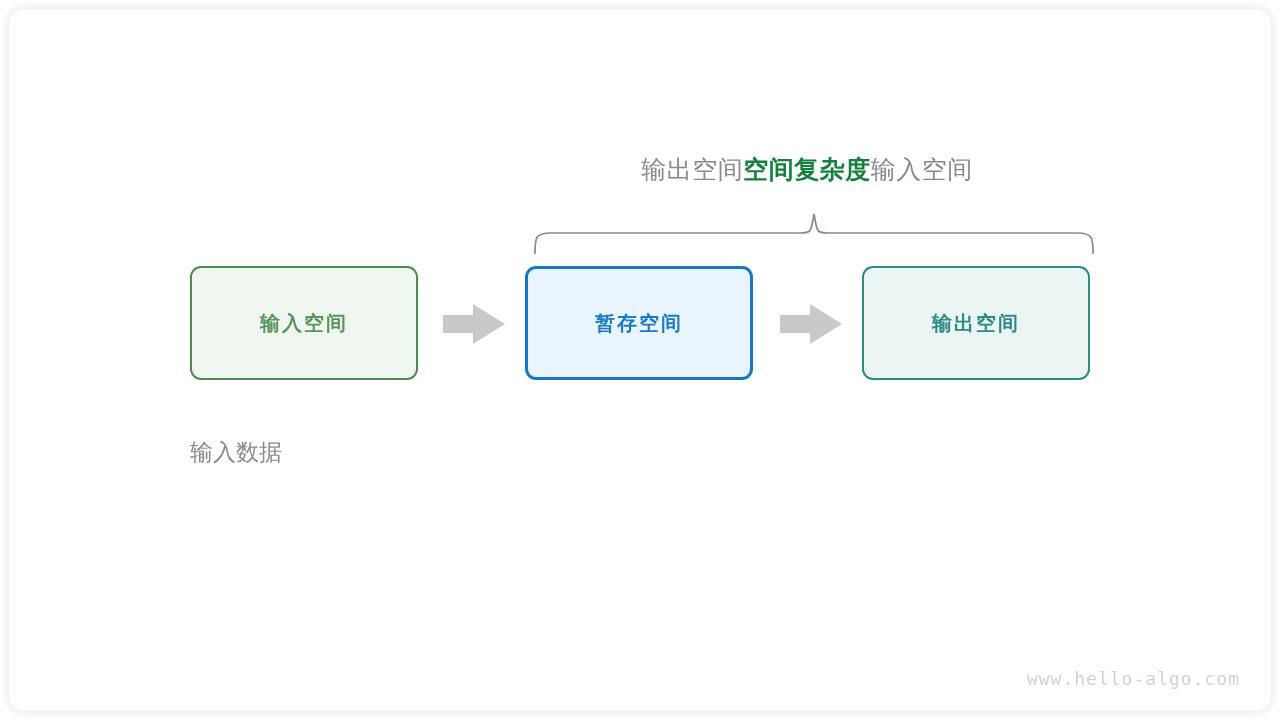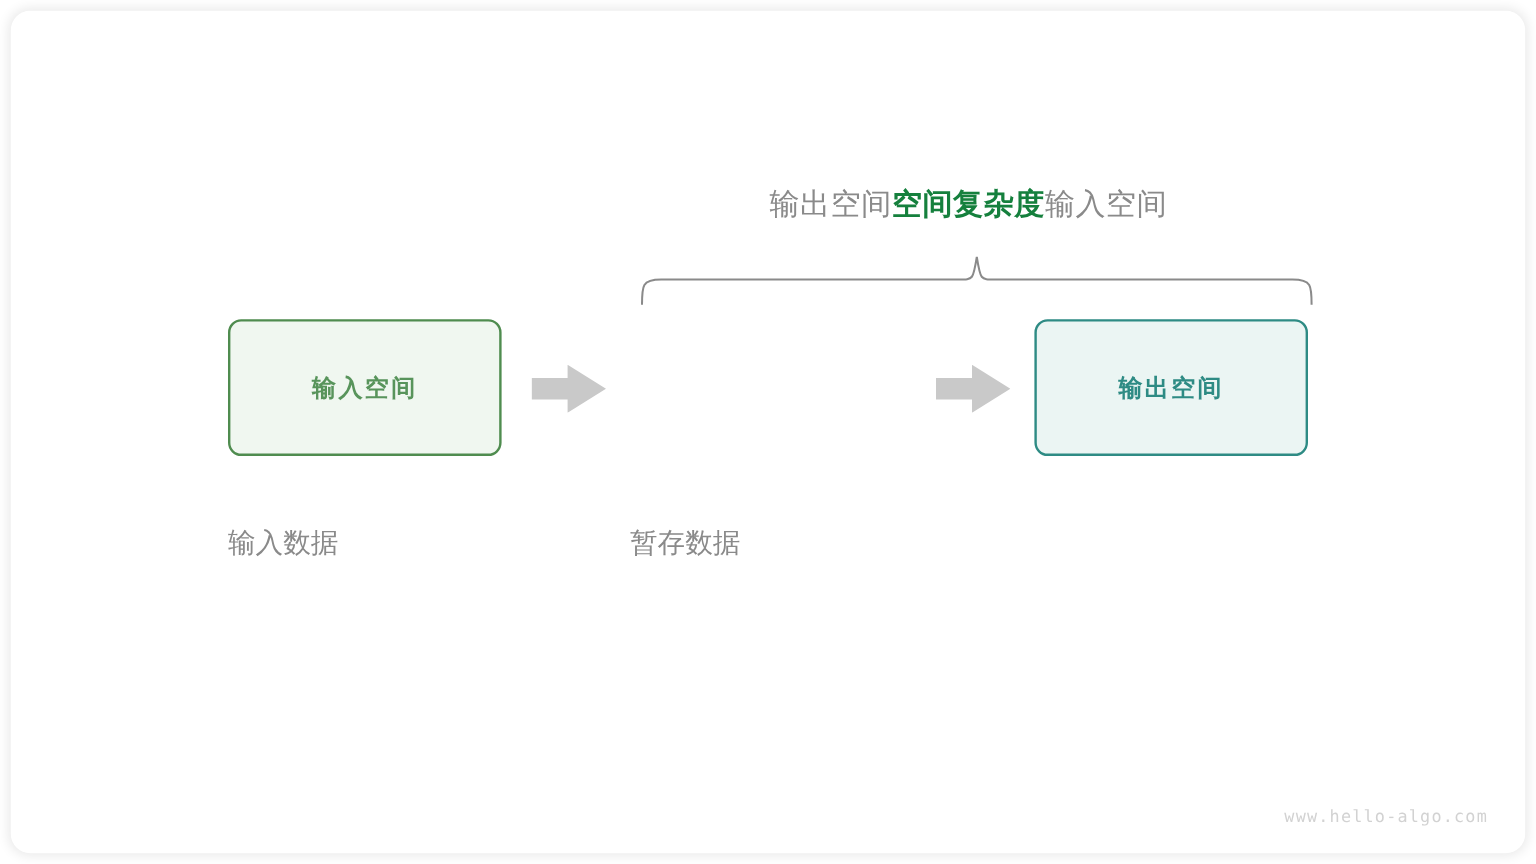--- a/index.html
+++ b/index.html
@@ -126,21 +126,21 @@
   #captions-temp   { left: 516px; }
   #captions-output { left: 853px; }
   .caption-line { display: block; white-space: nowrap; }
 
   
   #watermark {
     position: absolute;
     right: 31px;
     bottom: 22px;
     font-family: "DejaVu Sans Mono", "Liberation Mono", monospace;
-    font-size: 14px;
+    font-size: 18px;
     color: #d2d2d2;
     letter-spacing: 1px;
   }
 </style>
 </head>
 <body>
 
 <div id="slide-frame">
   <div id="canvas">
 
@@ -157,38 +157,40 @@
                C 297 31, 297 31, 300 12
                C 303 31, 303 31, 315 31
                L 563 31
                C 579 31, 579 36, 579 52" fill="none" stroke="#8a8a8a" stroke-width="1.7" stroke-linecap="round"></path>
     </svg>
 
     <div class="flow-box" id="box-input">
       <span>输入空间</span>
     </div>
 
+    <div class="flow-box" id="box-temp">
+      <span>暂存空间</span>
+    </div>
 
     <div class="flow-box" id="box-output">
       <span>输出空间</span>
     </div>
 
     <svg class="flow-arrow" id="arrow-1" viewBox="0 0 62 40">
       <path d="M 0 11 L 30 11 L 30 0 L 62 20 L 30 40 L 30 29 L 0 29 Z" fill="#c9c9c9"></path>
     </svg>
 
     <svg class="flow-arrow" id="arrow-2" viewBox="0 0 62 40">
       <path d="M 0 11 L 30 11 L 30 0 L 62 20 L 30 40 L 30 29 L 0 29 Z" fill="#c9c9c9"></path>
     </svg>
 
     <div class="caption-col" id="captions-input">
       <span class="caption-line">输入数据</span>
     </div>
 
     <div class="caption-col" id="captions-temp">
-      <span class="caption-line">暂存数据</span>
     </div>
 
 
     <div id="watermark">www.hello-algo.com</div>
 
   </div>
 </div>
 
 </body></html>

